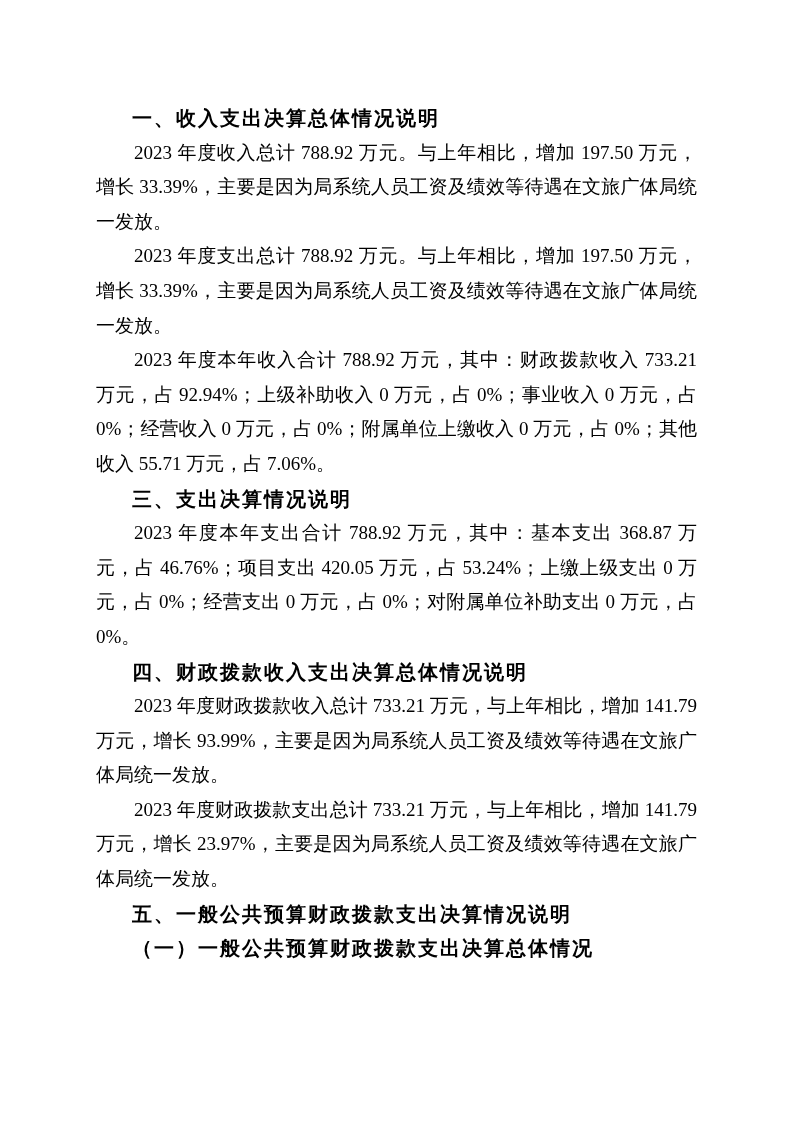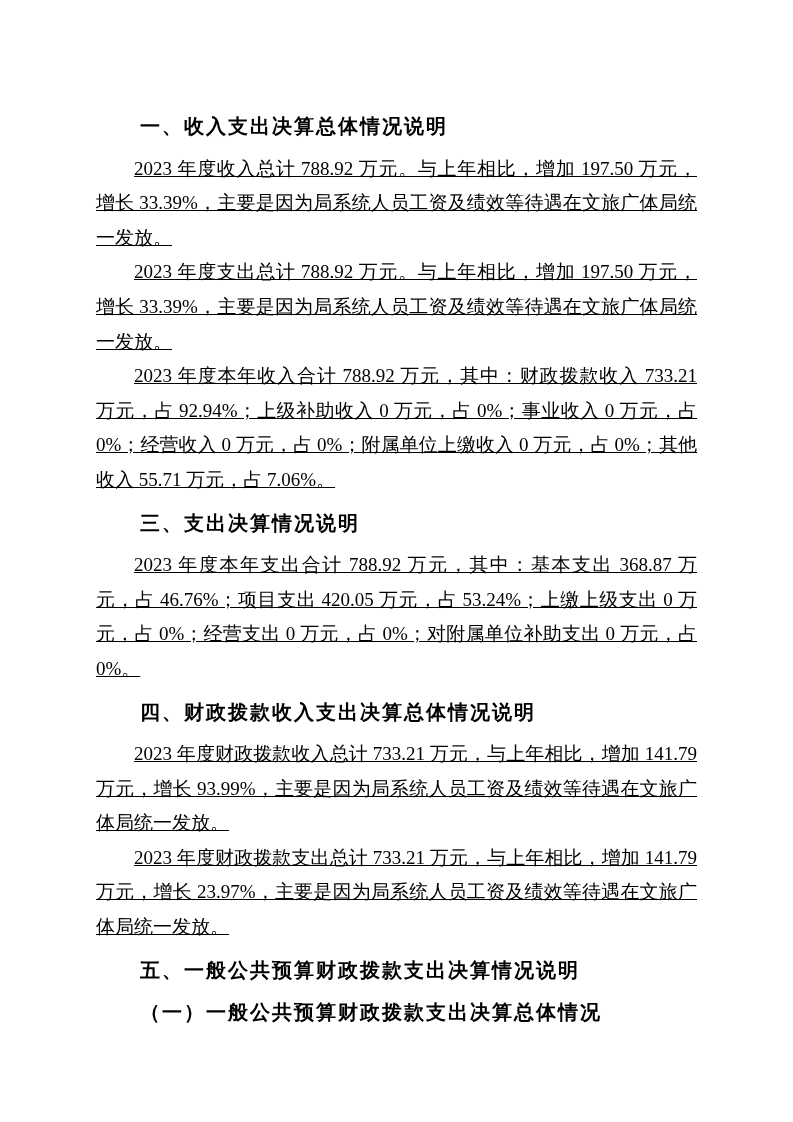--- a/index.html
+++ b/index.html
@@ -23,24 +23,23 @@
   }
   .content p {
     margin: 0;
     font-family: "Liberation Serif", "DejaVu Serif", serif;
     font-size: 19px;
     line-height: 34.6px;
     text-indent: 2em;
     text-align: justify;
     text-justify: inter-ideograph;
     color: #000000;
-    text-decoration: underline;
   }
   .content h2 {
-    margin: 8px;
+    margin: 0;
     font-family: "Liberation Sans", "DejaVu Sans", sans-serif;
     font-weight: 700;
     font-size: 20px;
     line-height: 34.6px;
     letter-spacing: 2px;
     text-indent: 1.8em;
     color: #000000;
   }
 </style>
 </head>

